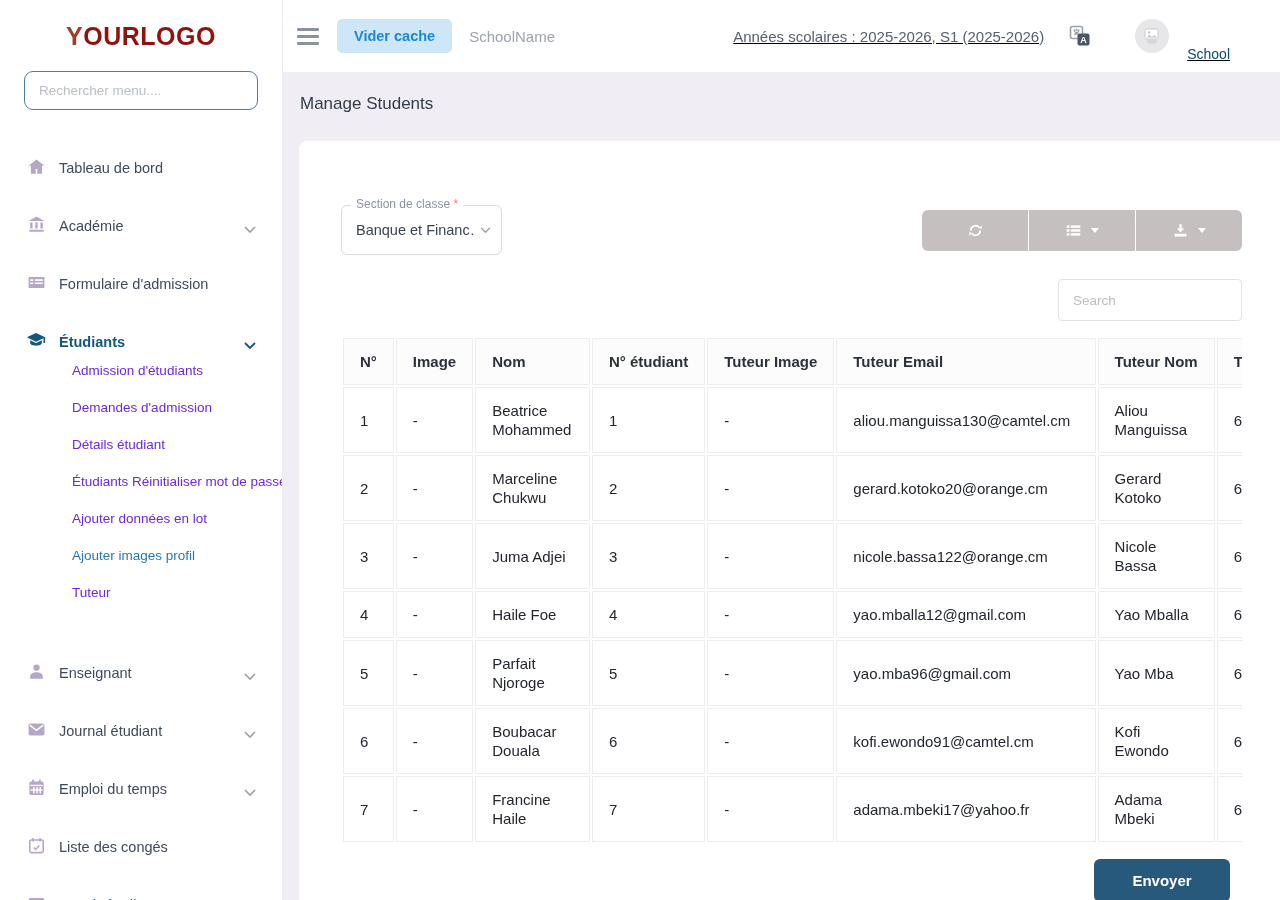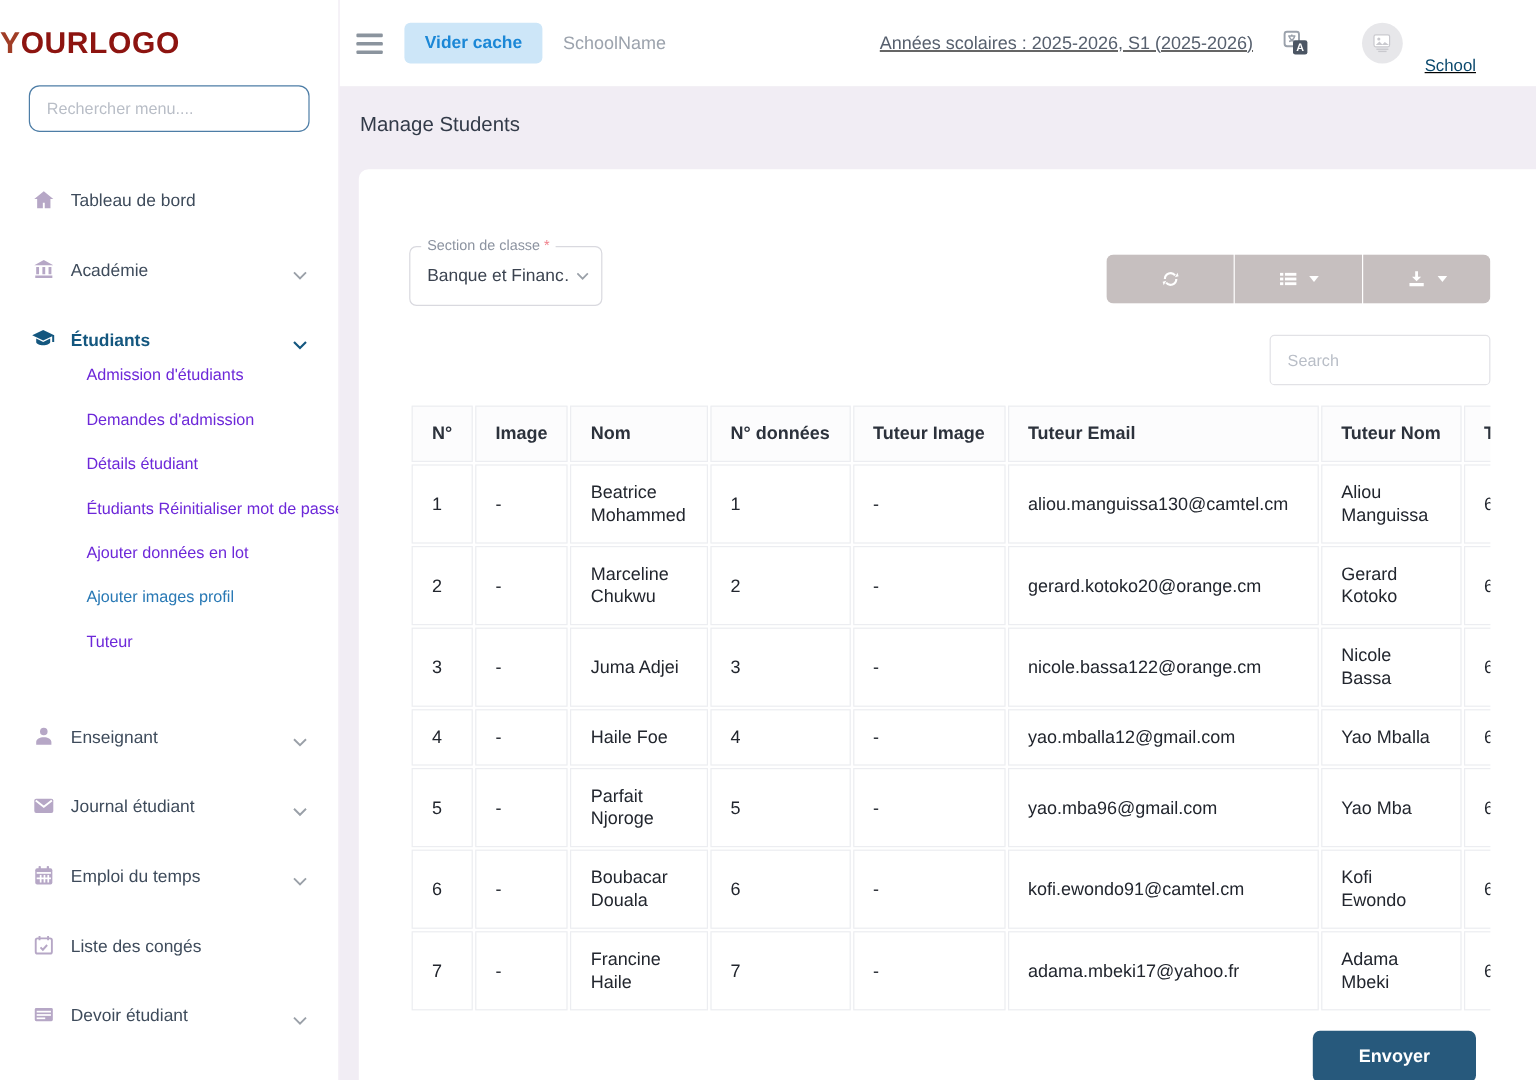--- a/index.html
+++ b/index.html
@@ -1,21 +1,21 @@
 <!DOCTYPE html>
 <html><head>
 <meta charset="utf-8">
 <style>
   * { margin:0; padding:0; box-sizing:border-box; }
   html,body { width:1280px; height:900px; overflow:hidden; }
   body { display:flex; font-family:"Liberation Sans","DejaVu Sans",sans-serif; background:#f1edf4; }
 
   
   .sidebar { width:283px; min-width:283px; height:900px; background:#fff; border-right:1px solid #efeaf2; overflow:hidden; }
-  .logo-row { height:62px; display:flex; align-items:center; justify-content:flex-start; padding-top:11px; }
+  .logo-row { height:62px; display:flex; align-items:center; justify-content:center; padding-top:11px; }
   .logo-text { font-size:25px; font-weight:800; color:#8d1410; letter-spacing:.5px; display:block; }
   .logo-text::first-letter { color:#a03d26; }
   .side-search { margin:9px 24px 0 24px; }
   .side-search input { width:100%; height:39px; border:1px solid #4d7da6; border-radius:9px; padding:0 14px; font-size:13.5px; color:#3e4b5b; outline:none; font-family:inherit; background:#fff; }
   .side-search input::placeholder { color:#b9bec7; }
   .nav { margin-top:8px; }
   .nav-item { height:58px; display:flex; align-items:flex-end; padding:0 26px; cursor:pointer; }
   .nav-icon { width:20px; height:20px; color:#b6a7c6; display:inline-flex; align-items:center; justify-content:center; flex:none; }
   .nav-label { margin-left:13px; font-size:14.5px; color:#3e4b5b; white-space:nowrap; }
   .nav-chevron { margin-left:auto; color:#9aa0a8; display:inline-flex; }
@@ -37,21 +37,21 @@
   .session-text { font-size:15px; color:#57606e; }
   .translate-wrap { margin-left:25px; display:inline-flex; cursor:pointer; }
   .avatar { margin-left:44px; width:34px; height:34px; border-radius:50%; background:#e7e7ea; display:inline-flex; align-items:center; justify-content:center; cursor:pointer; overflow:hidden; }
   .user-name { margin-left:18px; font-size:14px; color:#0c4a6e;margin-top:35px; }
 
   .content { flex:1; background:#f1edf4; padding-left:16px; overflow:hidden; }
   .page-title { margin:22px 0 27px 1px; font-size:17px; font-weight:400; color:#333b49; }
   .card { background:#fff; border-radius:8px 0 0 0; height:760px; padding:64px 38px 0 42px; overflow:hidden; }
 
   
-  .filter-row { display:flex; align-items:center; justify-content:space-between;gap:24px; }
+  .filter-row { display:flex; align-items:flex-start; justify-content:space-between;gap:24px; }
   .select-field { position:relative; width:161px; height:50px; border:1px solid #d9d9df; border-radius:6px; background:#fff; display:flex; align-items:center; padding:0 10px 0 14px; cursor:pointer; }
   .select-label { position:absolute; top:-9px; left:9px; background:#fff; padding:0 5px; font-size:12px; color:#8c93a0; white-space:nowrap; }
   .select-label .req { color:#f07f8a; }
   .select-value { font-size:14.5px; color:#3b4350; white-space:nowrap; overflow:hidden; flex:1; }
   .select-chevron { color:#9aa0a8; margin-left:6px; flex:none; display:inline-flex; }
 
   .btn-group { display:flex; gap:1px; border-radius:6px; overflow:hidden; margin-top:5px; }
   .tool-btn { width:106px; height:41px; background:#c6bfbf; border:none; display:flex; align-items:center; justify-content:center; cursor:pointer; }
   .caret { width:0; height:0; border-left:4px solid transparent; border-right:4px solid transparent; border-top:5px solid #fff; margin-left:9px; }
 
@@ -101,20 +101,28 @@
           </svg>
       </span>
       <span class="nav-label">Académie</span>
       <span class="nav-chevron">
         <svg width="12" height="8" viewBox="0 0 12 8" fill="none" stroke="currentColor" stroke-width="1.6">
             <path d="M1 1l5 5 5-5"></path>
           </svg>
       </span>
     </div>
 
+    <div class="nav-item">
+      <span class="nav-icon">
+        <svg width="19" height="19" viewBox="0 0 24 24" fill="currentColor">
+            <path d="M2 5h20v14H2zm2 3h4v2H4zm0 4h4v2H4zm6-4h10v2H10zm0 4h10v2H10z" fill-rule="evenodd" clip-rule="evenodd"></path>
+          </svg>
+      </span>
+      <span class="nav-label">Formulaire d'admission</span>
+    </div>
 
     <div class="nav-item active">
       <span class="nav-icon">
         <svg width="21" height="21" viewBox="0 0 24 24" fill="currentColor">
             <path d="M12 3 1 8.2l11 5.2 9-4.25V15h2V8.2zM5 11.6V15c0 1.8 3.1 3.2 7 3.2s7-1.4 7-3.2v-3.4l-7 3.3z"></path>
           </svg>
       </span>
       <span class="nav-label">Étudiants</span>
       <span class="nav-chevron">
         <svg width="12" height="8" viewBox="0 0 12 8" fill="none" stroke="currentColor" stroke-width="1.8">
@@ -318,21 +326,21 @@
             <col style="width:124px">
               <col style="width:261px">
               <col style="width:114px">
               <col style="width:200px">
           </colgroup>
           <thead>
             <tr>
               <th>N°</th>
               <th>Image</th>
               <th>Nom</th>
-              <th>N° données</th>
+              <th>N° étudiant</th>
               <th>Tuteur Image</th>
               <th>Tuteur Email</th>
               <th>Tuteur Nom</th>
               <th>Tuteur</th>
             </tr>
           </thead>
           <tbody>
             <tr>
               <td>1</td>
               <td>-</td>

